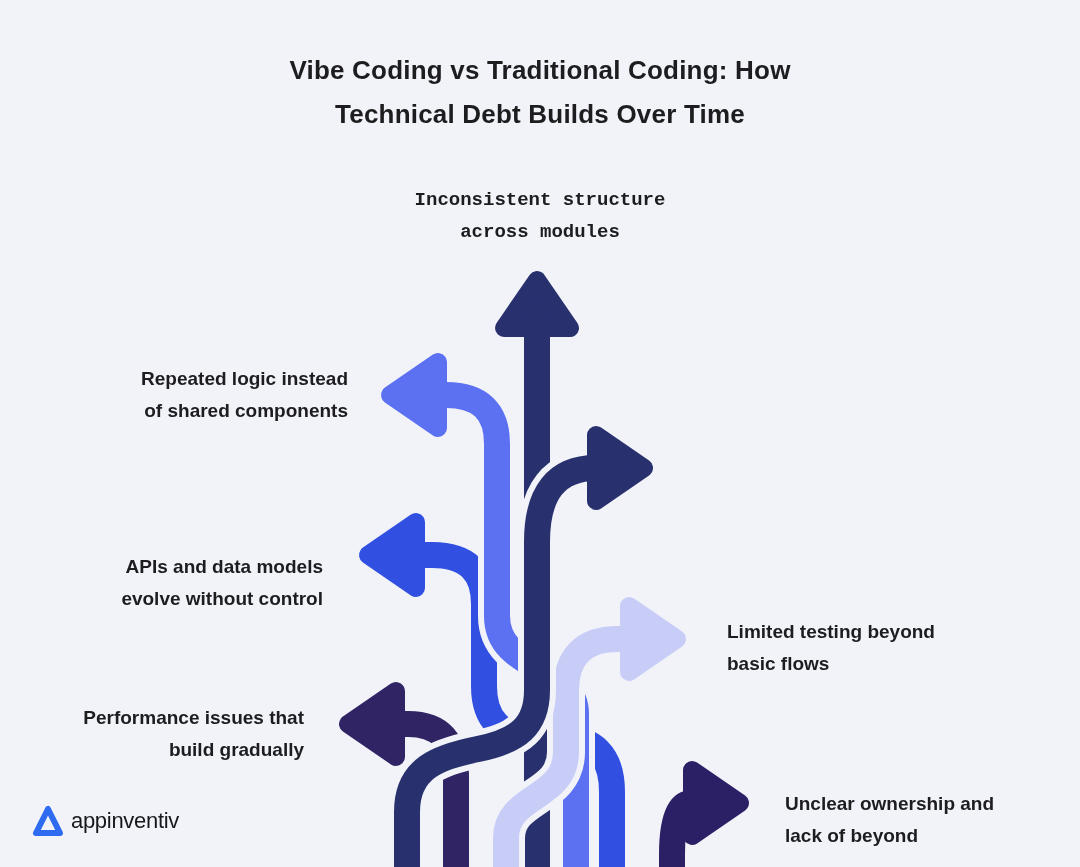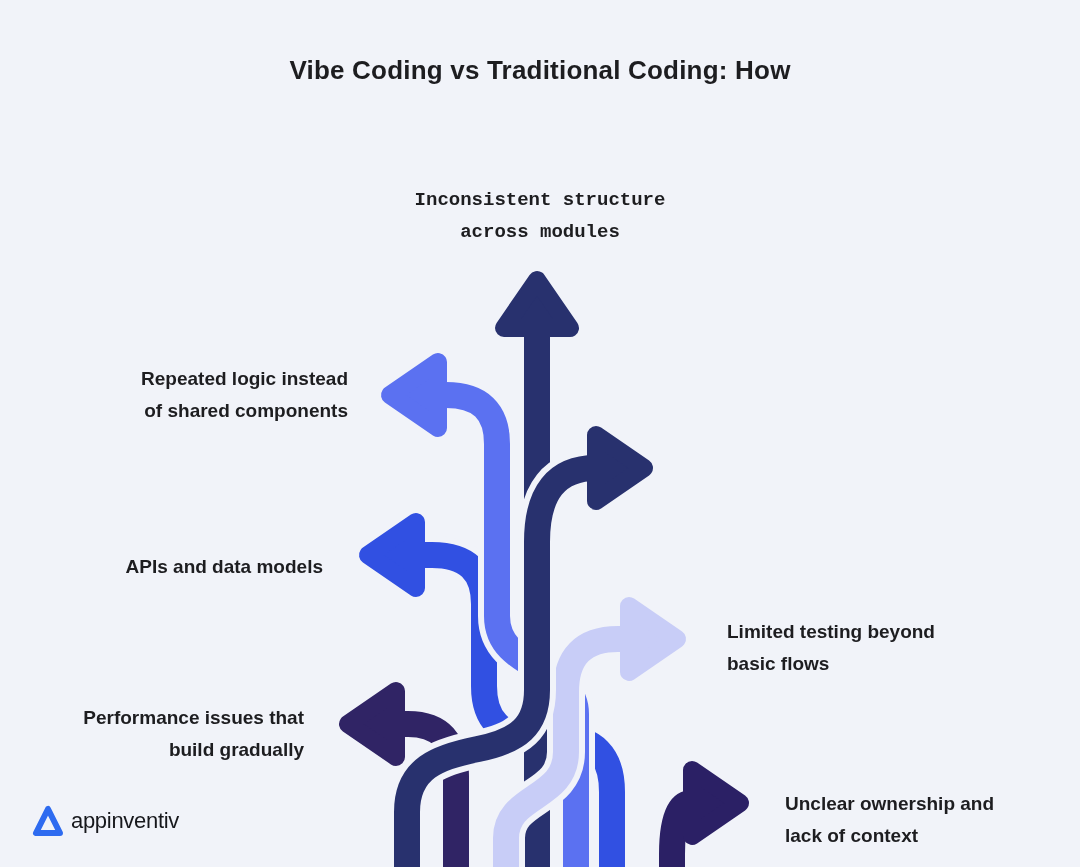--- a/index.html
+++ b/index.html
@@ -41,20 +41,21 @@
     letter-spacing:-0.3px;
   }
 </style>
 </head>
 <body>
 
 <div class="page" style="background: rgb(241, 243, 249);">
 
   <div class="title" style="color: rgb(29, 29, 32);">
     <span style="display:block">Vibe Coding vs Traditional Coding: How</span>
+    <span style="display:block">Technical Debt Builds Over Time</span>
   </div>
 
   <svg class="diagram-svg" viewBox="0 0 1080 867" xmlns="http://www.w3.org/2000/svg">
     <defs>
       <marker id="m-navy" markerUnits="userSpaceOnUse" viewBox="0 0 150 150" markerWidth="150" markerHeight="150" refX="10" refY="75" orient="auto">
         <path d="M 10 42 L 58 75 L 10 108 Z" stroke-width="18" stroke-linejoin="round" fill="#28316e" stroke="#28316e"></path>
       </marker>
       <marker id="m-peri" markerUnits="userSpaceOnUse" viewBox="0 0 150 150" markerWidth="150" markerHeight="150" refX="10" refY="75" orient="auto">
         <path d="M 10 42 L 58 75 L 10 108 Z" stroke-width="18" stroke-linejoin="round" fill="#5b71f1" stroke="#5b71f1"></path>
       </marker>
@@ -100,35 +101,36 @@
   </div>
 
   <div class="label align-right lbl-repeated" style="color: rgb(29, 29, 32);">
     <span>Repeated logic instead</span>
     <span>of shared components</span>
   </div>
 
 
   <div class="label align-right lbl-apis" style="color: rgb(29, 29, 32); margin-top: 14px;">
     <span>APIs and data models</span>
+    <span>evolve without control</span>
   </div>
 
   <div class="label lbl-limited" style="color: rgb(29, 29, 32);">
     <span>Limited testing beyond</span>
     <span>basic flows</span>
   </div>
 
   <div class="label align-right lbl-performance" style="color: rgb(29, 29, 32);">
     <span>Performance issues that</span>
     <span>build gradually</span>
   </div>
 
   <div class="label lbl-unclear" style="color: rgb(29, 29, 32);">
     <span>Unclear ownership and</span>
-    <span>lack of context</span>
+    <span>lack of beyond</span>
   </div>
 
   <div class="logo">
     <svg width="36" height="34" viewBox="0 0 36 34">
       <path d="M 18 5 L 6 29 L 30 29 Z" fill="none" stroke-width="6" stroke-linejoin="round" stroke-linecap="round" stroke="#2e6bf0"></path>
     </svg>
     <span class="logo-text">appinventiv</span>
   </div>
 
 </div>

